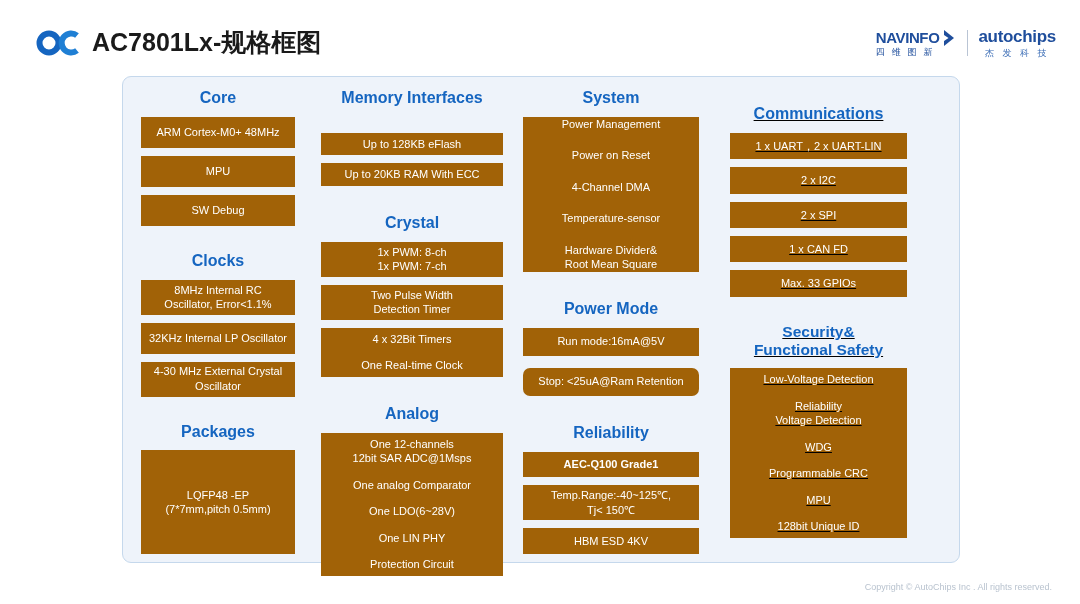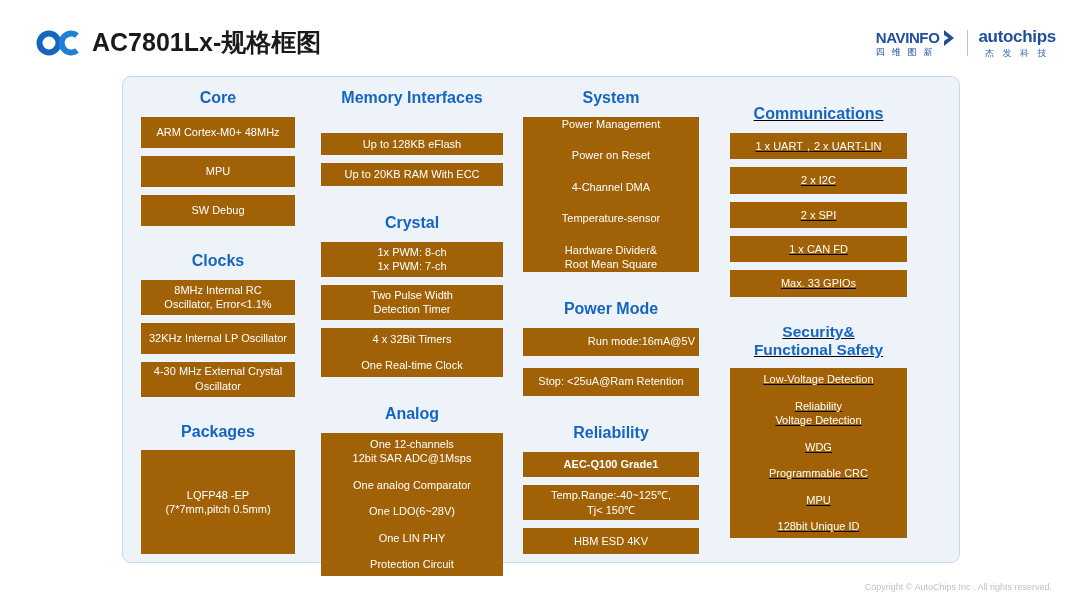--- a/index.html
+++ b/index.html
@@ -321,26 +321,26 @@
           <span class="ln">Temperature-sensor</span>
         </div>
         <div>
           <span class="ln">Hardware Divider&amp;</span>
           <span class="ln">Root Mean Square</span>
         </div>
       </div>
       <div class="section-title" style="margin-top: 20px; margin-bottom: 9px;">
         <div>Power Mode</div>
       </div>
-      <div class="blk" style="height: 35px; margin-bottom: 12px; align-items: flex-end;">
+      <div class="blk" style="height: 35px; margin-bottom: 12px;">
         <div>
           <span class="ln">Run mode:16mA@5V</span>
         </div>
       </div>
-      <div class="blk" style="height: 35px; margin-bottom: 8px;">
+      <div class="blk" style="height: 35px; margin-bottom: 8px; border-radius: 7px;">
         <div>
           <span class="ln">Stop: &lt;25uA@Ram Retention</span>
         </div>
       </div>
       <div class="section-title" style="margin-top: 20px; margin-bottom: 9px;">
         <div>Reliability</div>
       </div>
       <div class="blk" style="height: 32px; margin-bottom: 8px; font-weight: bold;">
         <div>
           <span class="ln">AEC-Q100 Grade1</span>

